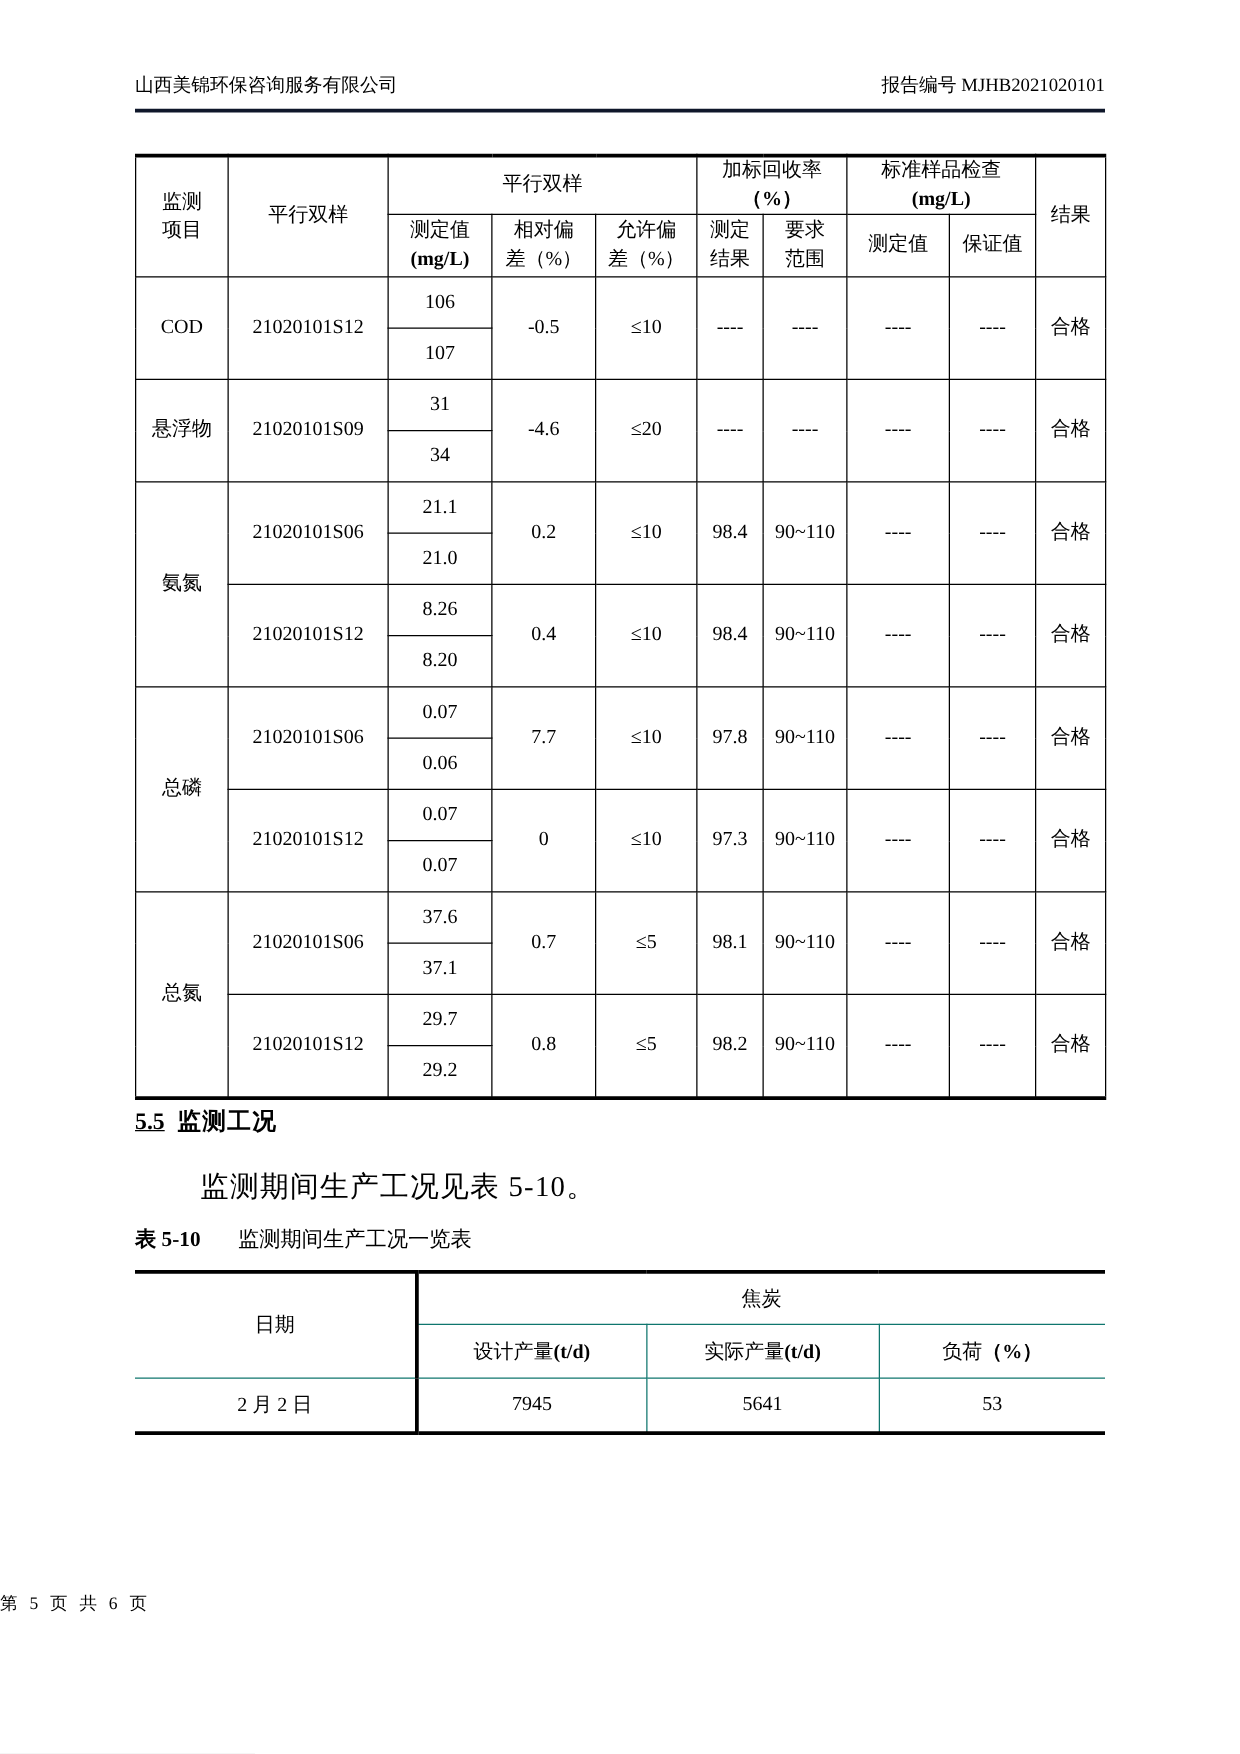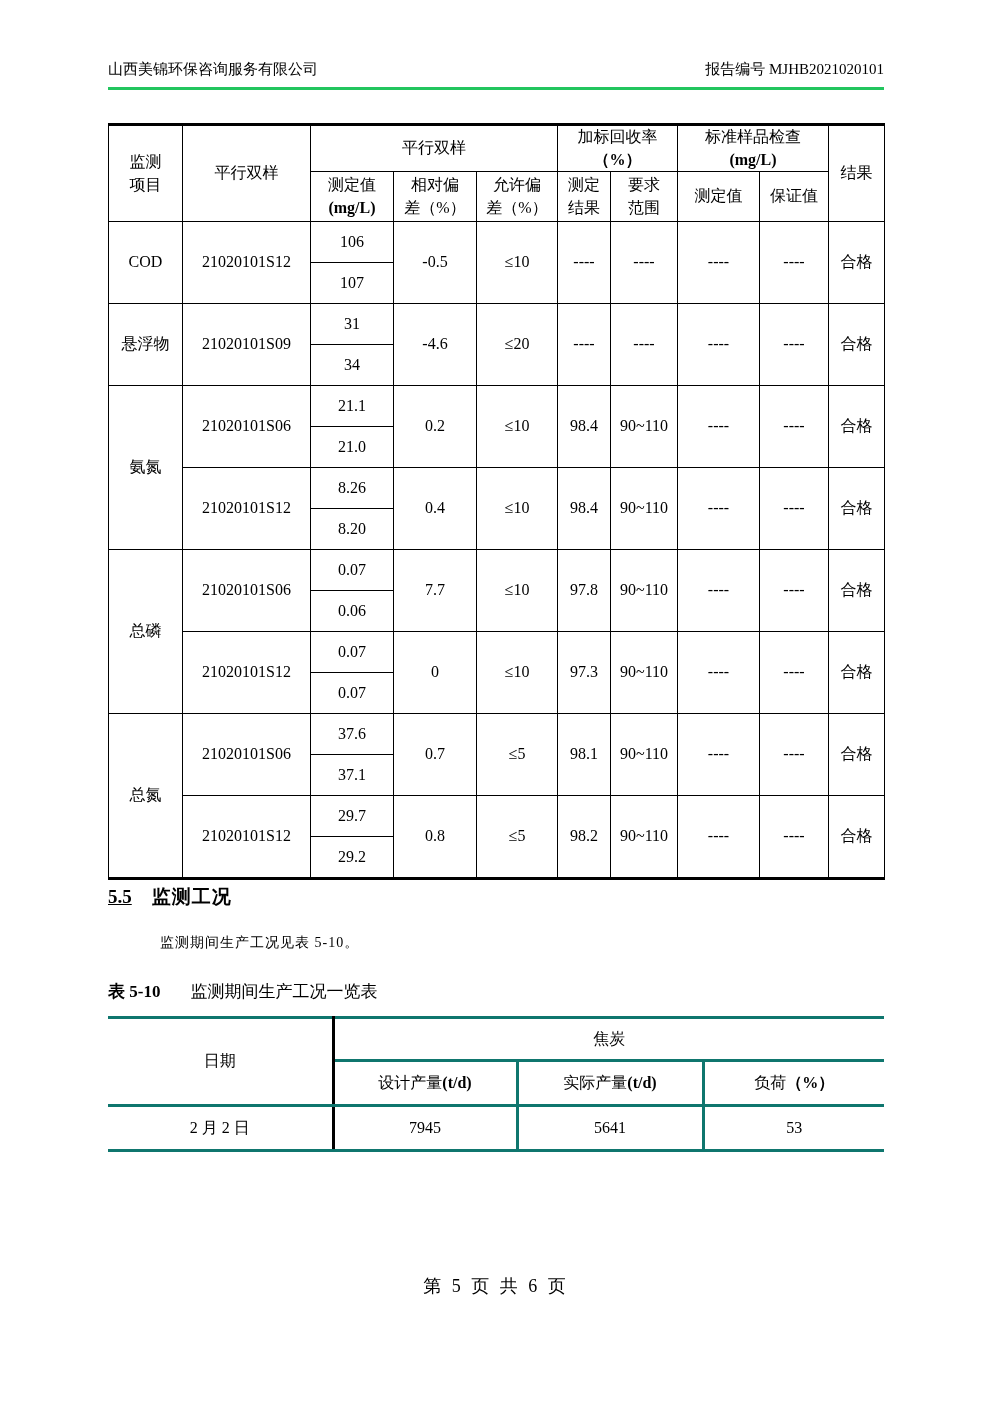--- a/index.html
+++ b/index.html
@@ -9,21 +9,21 @@
     margin:0 auto;
     background:#ffffff;
     font-family:"Liberation Serif","DejaVu Serif",serif;
     color:#000;
     overflow:hidden;
   }
   
   .page-header{
     position:absolute;left:108px;top:60px;width:776px;
     display:flex;justify-content:space-between;align-items:flex-end;
-    padding-bottom:9px;border-bottom:3px solid #22c55e;
+    padding-bottom:9px;border-bottom:3px solid #0f172a;
     font-size:15px;line-height:1.2;
   }
   
   table{border-collapse:collapse;table-layout:fixed;}
   .qa-table{
     position:absolute;left:108px;top:123px;width:776px;
     border-top:3px solid #000;border-bottom:3px solid #000;
     border-left:1px solid #000;border-right:1px solid #000;
     font-size:16px;text-align:center;
   }
@@ -34,49 +34,49 @@
   .qa-table thead tr:nth-child(1) th{height:45px;}
   .qa-table thead tr:nth-child(2) th{height:49px;}
   .qa-table tbody td{height:40px;}
   .pre{white-space:pre-line;margin-top:12px;}
   .unit-bold{font-weight:bold;}
   
   .section-heading{
     position:absolute;left:108px;top:884px;
     font-size:19px;font-weight:bold;letter-spacing:1px;
   }
-  .section-heading .sec-num{letter-spacing:0;margin-right:20px;text-decoration:underline;}
+  .section-heading .sec-num{letter-spacing:0;margin-right:10px;text-decoration:underline;}
   .body-paragraph{
     position:absolute;left:160px;top:934px;
-    font-size:14px;letter-spacing:1px;
+    font-size:23px;letter-spacing:1px;
   }
   .table-caption{
     position:absolute;left:108px;top:980px;width:776px;
     text-align:left;font-size:17px;
   }
   .table-caption .cap-prefix{font-weight:bold;margin-right:30px;}
   
   .prod-table{
     position:absolute;left:108px;top:1016px;width:776px;
     border-top:3px solid #000;border-bottom:3px solid #000;
     font-size:16px;text-align:center;
   }
   .prod-table th,.prod-table td{
-    border:3px solid #0f766e;font-weight:normal;padding:0 2px;
+    border:1px solid #0f766e;font-weight:normal;padding:0 2px;
     vertical-align:middle;
   }
   .prod-table .first-col{border-left:none;border-right:3px solid #000;}
   .prod-table .last-col{border-right:none;}
   .prod-table thead tr:nth-child(1) th{height:40px;}
   .prod-table thead tr:nth-child(2) th{height:42px;}
   .prod-table tbody td{height:42px;}
   
   .page-footer{
     position:absolute;left:0;top:1274px;width:100%;
-    text-align:center;font-size:18px;letter-spacing:3px;
+    text-align:left;font-size:14px;letter-spacing:3px;
   }
 </style>
 </head>
 <body>
 
 <div class="page">
 
   <div class="page-header">
     <span>山西美锦环保咨询服务有限公司</span>
     <span>报告编号 MJHB2021020101</span>

